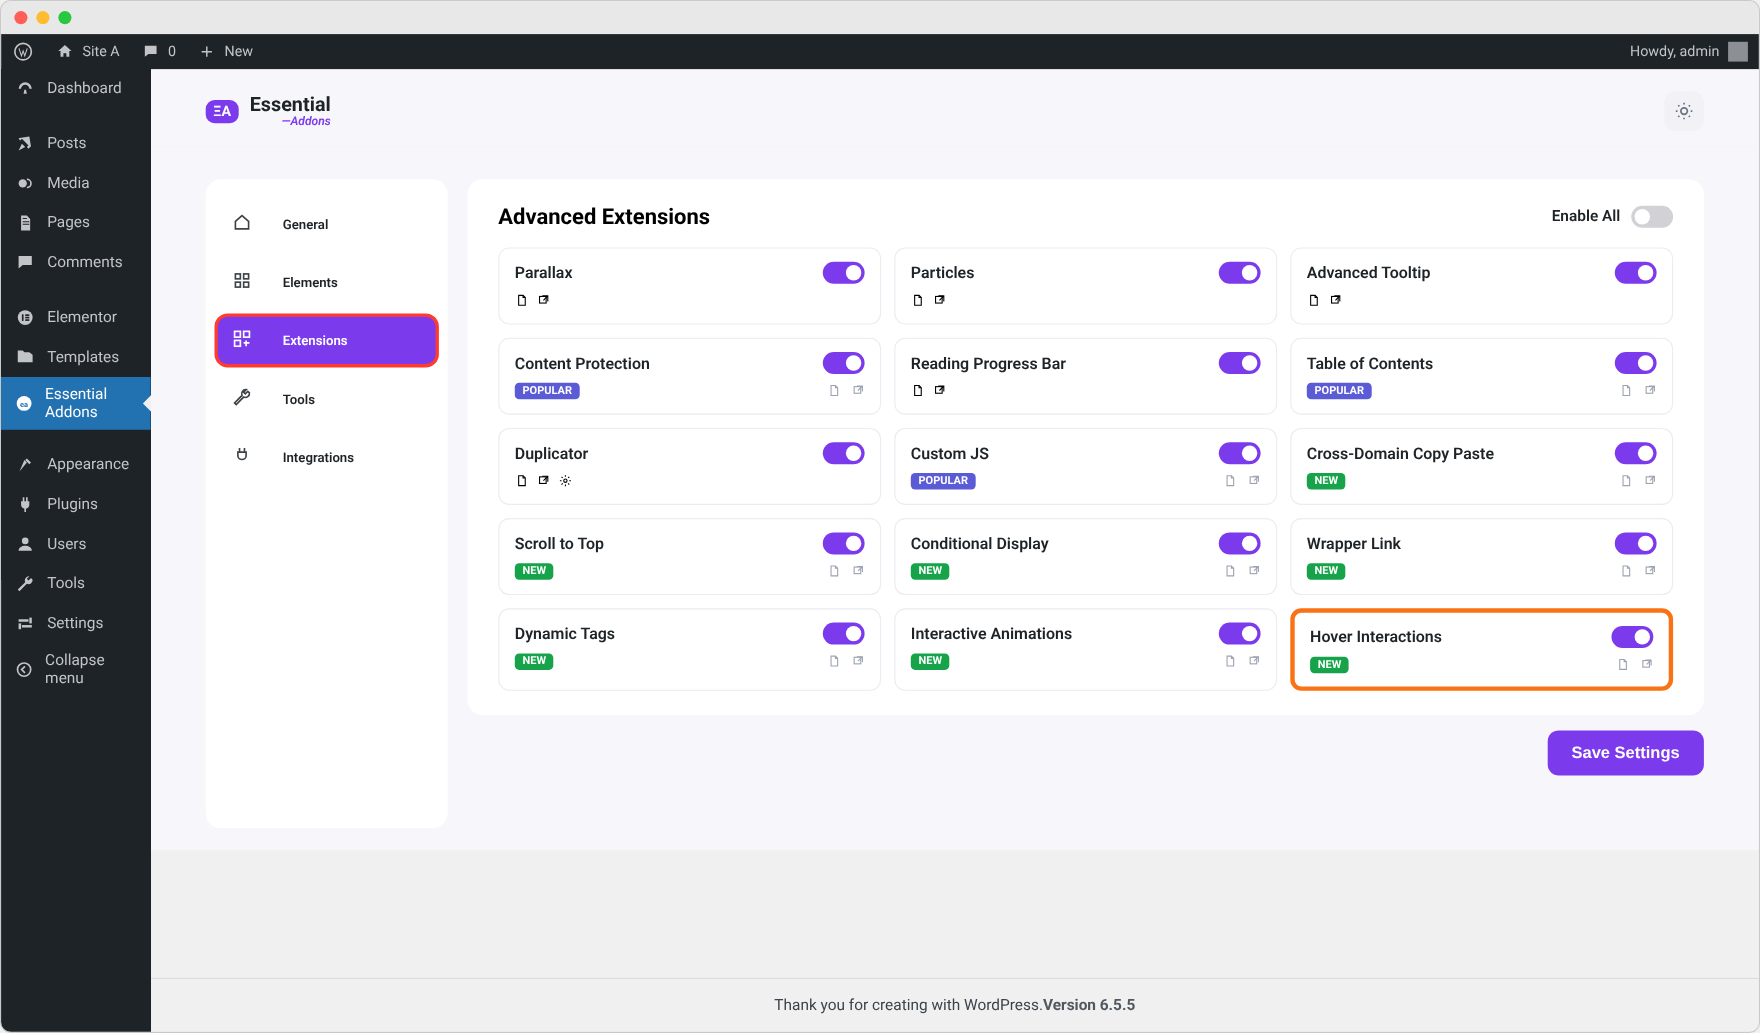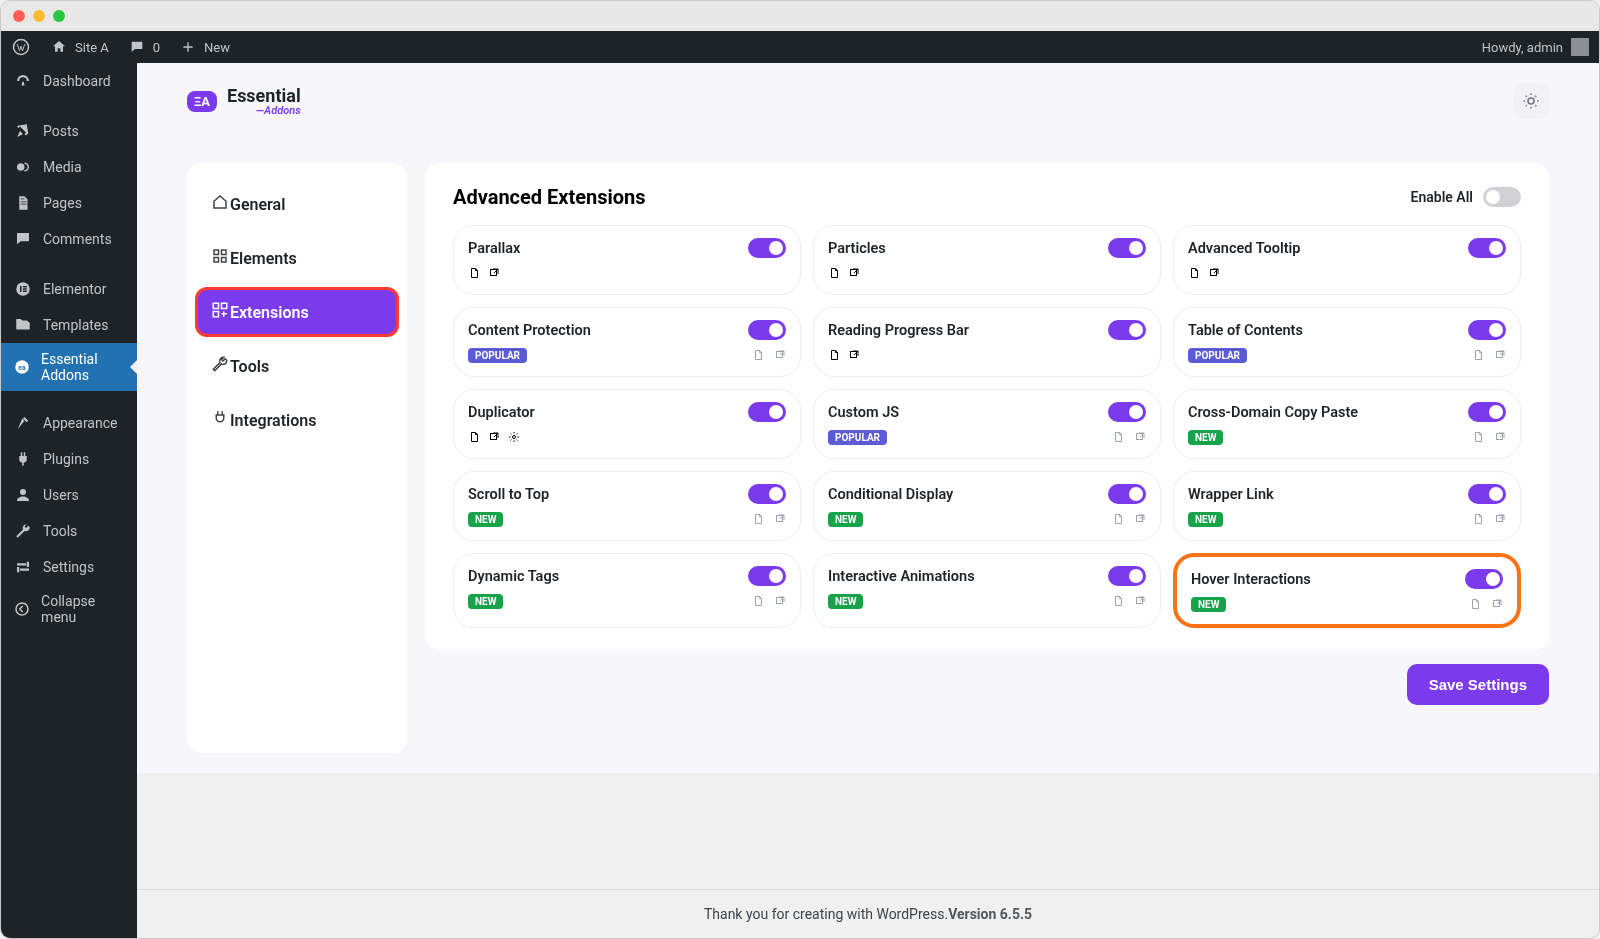--- a/index.html
+++ b/index.html
@@ -80,41 +80,41 @@
   }
   .ea-tabs{
     width:220px;
     background:#fff;
     border-radius:14px;
     padding:18px 10px;
     align-self:flex-start;
     height:590px;
   }
   .ea-tab{
-    display:flex;align-items:center;gap:1px;
+    display:flex;align-items:center;gap:28px;
     padding:12px 14px;border-radius:10px;
-    font-size:16px;font-weight:600;color:#1d2327;cursor:pointer;margin-bottom:8px;
+    font-size:12px;font-weight:600;color:#1d2327;cursor:pointer;margin-bottom:8px;
   }
   .ea-tab.active{background:#7c3aed;color:#fff;outline:3px solid #ff3b30;outline-offset:-1px;}
   .ea-panel{
     flex:1;display:flex;flex-direction:column;gap:14px;
   }
   .ea-card{
     background:#fff;border-radius:14px;padding:22px 28px;text-align:center;
   }
   .ea-card-head{display:flex;align-items:center;justify-content:space-between;margin-bottom:16px;flex-wrap:wrap;gap:8px;}
   .ea-card-head h2{font-size:20px;font-weight:700;}
   .enable-all{display:flex;align-items:center;gap:10px;font-size:14px;font-weight:600;color:#1d2327;}
   .toggle{width:38px;height:20px;border-radius:20px;background:#d1d1d6;position:relative;cursor:pointer;}
   .toggle::after{content:"";position:absolute;width:14px;height:14px;border-radius:50%;background:#fff;top:3px;left:3px;transition:left .1s;}
   .toggle.on{background:#7c3aed;}
   .toggle.on::after{left:21px;}
   .ext-grid{display:grid;grid-template-columns:repeat(3,1fr);gap:12px;}
   .ext{
-    border:1px solid #ececf1;border-radius:21px;
+    border:1px solid #ececf1;border-radius:10px;
     padding:12px 14px 10px;
     display:flex;flex-direction:column;gap:6px;
     position:relative;min-height:70px;
   }
   .ext.highlighted{border:4px solid #f97316;}
   .ext-head{display:flex;align-items:center;justify-content:space-between;gap:8px;}
   .ext-name{font-size:14.5px;font-weight:600;color:#1d2327;}
   .ext-badge{display:inline-block;font-size:10px;font-weight:700;padding:2px 7px;border-radius:4px;color:#fff;}
   .badge-popular{background:#5b5bd6;}
   .badge-new{background:#16a34a;}

